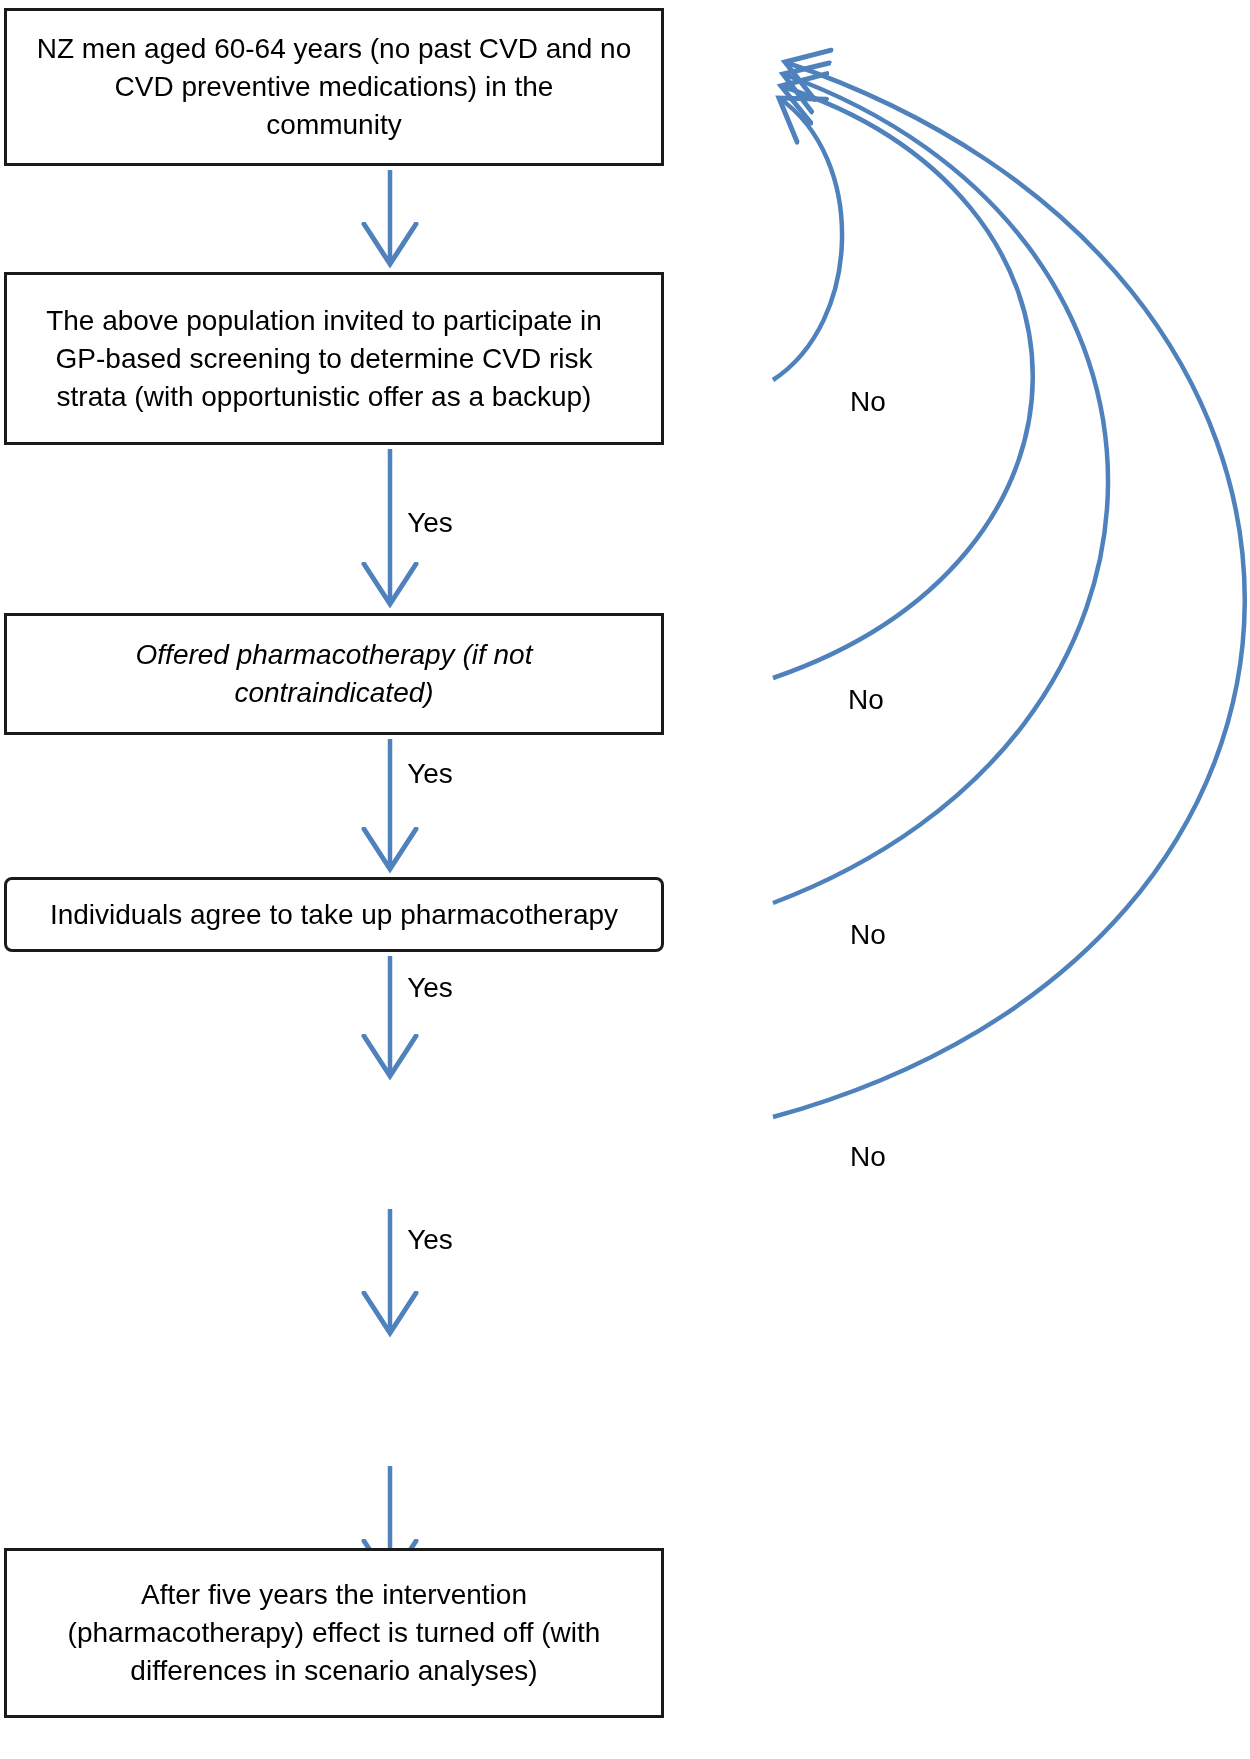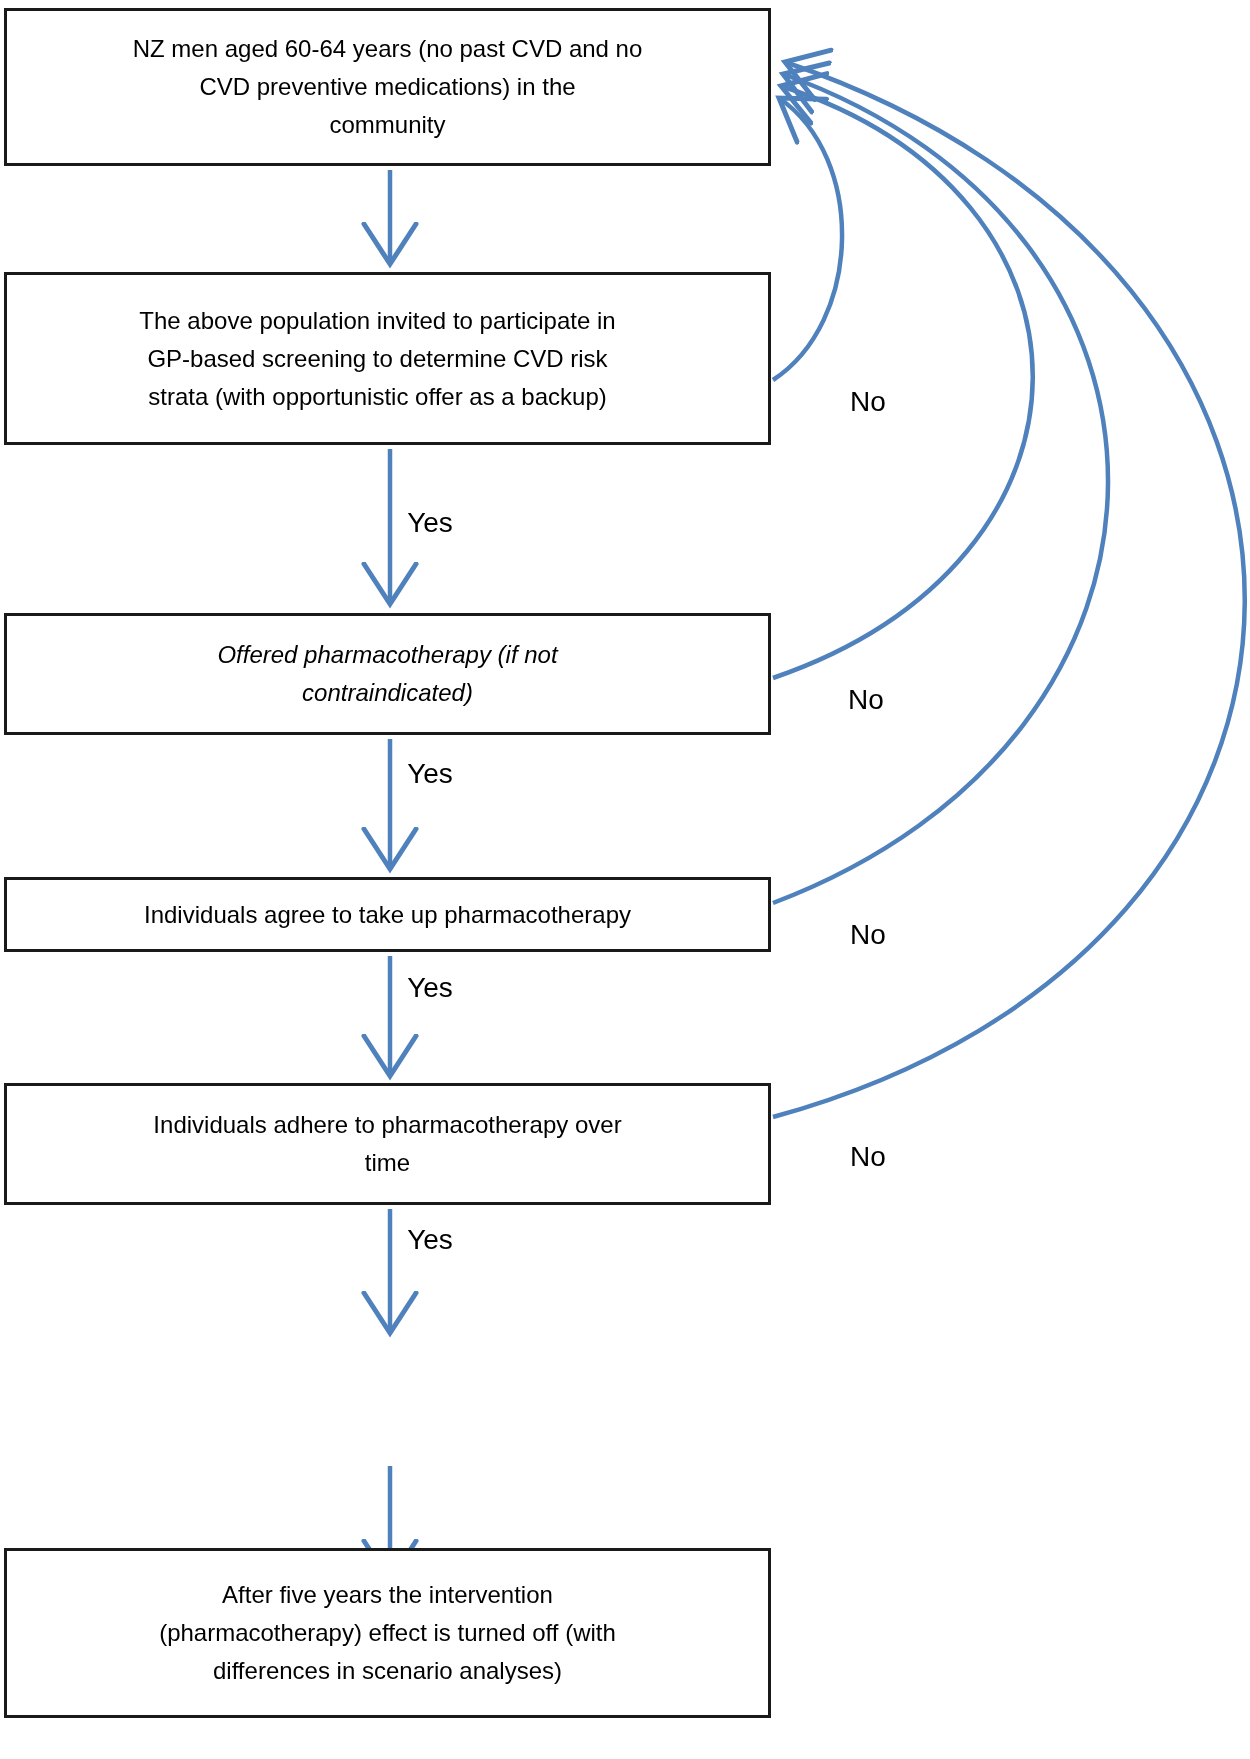--- a/index.html
+++ b/index.html
@@ -16,44 +16,44 @@
     overflow: hidden;
   }
   .arrow-layer {
     position: absolute;
     left: 0; top: 0;
     width: 1250px; height: 1759px;
   }
   .flow-box {
     position: absolute;
     left: 4px;
-    width: 767px;
+    width: 660px;
     box-sizing: border-box;
     border: 3px solid var(--border-color, #1a1a1a);
     background: #ffffff;
     display: flex;
     align-items: center;
     justify-content: center;
     text-align: center;
-    font-size: 24px;
+    font-size: 28px;
     line-height: 38px;
     white-space: pre-line;
     padding: 0 28px;
   }
   .edge-label {
     position: absolute;
     transform: translate(-50%, -50%);
     font-size: 28px;
     line-height: 30px;
     white-space: nowrap;
   }
   .box-population       { top: 8px;    height: 158px; }
   .box-screening        { top: 272px;  height: 173px; padding-left: 8px; }
   .box-offered          { top: 613px;  height: 122px; font-style: italic; }
-  .box-agree            { top: 877px;  height: 75px;  }
+  .box-agree            { top: 877px;  height: 75px; border-radius: 8px;  }
   .box-adhere           { top: 1083px; height: 122px; }
   .box-reduced-risk     { top: 1340px; height: 122px; }
   .box-after-five-years { top: 1548px; height: 170px; text-align: center; }
   .label-yes-1 { left: 430px; top: 523px; }
   .label-yes-2 { left: 430px; top: 774px; }
   .label-yes-3 { left: 430px; top: 988px; }
   .label-yes-4 { left: 430px; top: 1240px; }
   .label-no-1  { left: 868px; top: 402px; }
   .label-no-2  { left: 866px; top: 700px; }
   .label-no-3  { left: 868px; top: 935px; }
@@ -90,22 +90,20 @@
 
   <div class="flow-box box-screening">The above population invited to participate in
 GP-based screening to determine CVD risk
 strata (with opportunistic offer as a backup)</div>
 
   <div class="flow-box box-offered">Offered pharmacotherapy (if not
 contraindicated)</div>
 
   <div class="flow-box box-agree">Individuals agree to take up pharmacotherapy</div>
 
-  <div class="flow-box box-adhere">Individuals adhere to pharmacotherapy over
-time</div>
 
 
   <div class="flow-box box-after-five-years">After five years the intervention
 (pharmacotherapy) effect is turned off (with
 differences in scenario analyses)</div>
 
   <div class="edge-label label-yes-1">Yes</div>
   <div class="edge-label label-no-1">No</div>
 
   <div class="edge-label label-yes-2">Yes</div>

